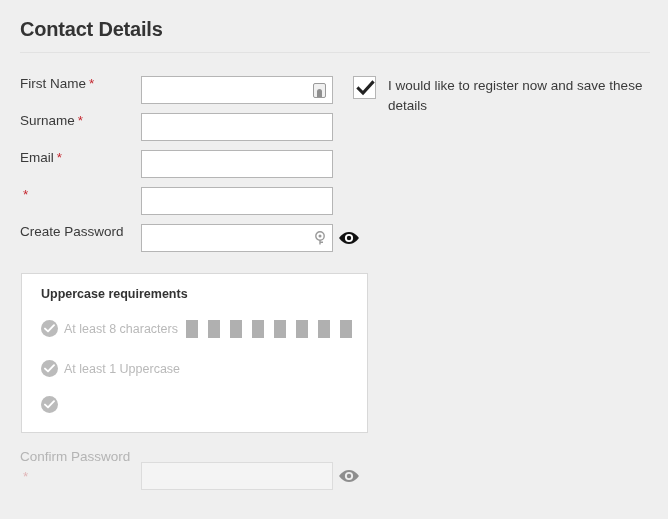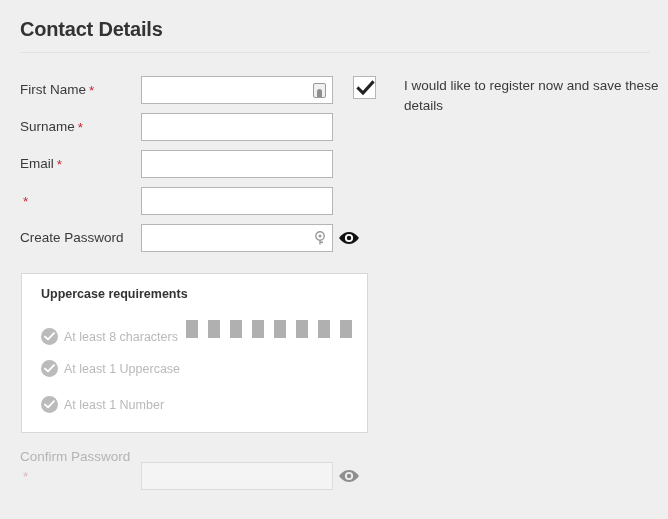--- a/index.html
+++ b/index.html
@@ -37,21 +37,20 @@
     height: 1px;
     background: #e2e2e2;
   }
 
   
   .form-row {
     position: absolute;
     left: 20px;
     height: 28px;
     display: flex;
-    align-items: center;
   }
   .field-label {
     font-size: 13.5px;
     color: #3a3a3a;
     white-space: nowrap;
     line-height: 1.25;
   }
   .field-label.disabled { color: #b4b4b4; }
   .req {
     color: #c4262e;
@@ -131,21 +130,21 @@
     height: 23px;
     min-width: 23px;
     box-sizing: border-box;
     background: #ffffff;
     border: 1px solid #b5b5b5;
     position: relative;
     cursor: pointer;
   }
   .checkbox svg { position: absolute; left: 2px; top: 2px; }
   .checkbox-label {
-    margin-left: 28px;
+    margin-left: 12px;
     font-size: 13.5px;
     color: #3a3a3a;
     line-height: 1.45;
     width: 262px;
   }
 
   
   .pw-panel {
     position: absolute;
     left: 21px;
@@ -267,21 +266,21 @@
       <svg width="19" height="19" viewBox="0 0 19 19">
         <path d="M2.5 9.5 L7 14 L16.5 3.5" fill="none" stroke="#222222" stroke-width="3.1" stroke-linecap="square" stroke-linejoin="miter"></path>
       </svg>
     </span>
     <span class="checkbox-label">I would like to register now and save these details</span>
   </div>
 
   <div class="pw-panel">
     <div class="pw-panel-title">Uppercase requirements</div>
 
-    <div class="pw-rule" style="top:46px;margin-top:8px;">
+    <div class="pw-rule" style="top:46px;">
       <span class="rule-check">
         <svg width="11" height="9" viewBox="0 0 11 9">
           <path d="M1 4.6 L4 7.4 L10 1.2" fill="none" stroke="#ffffff" stroke-width="1.9" stroke-linecap="round" stroke-linejoin="round"></path>
         </svg>
       </span>
       <span class="rule-text">At least 8 characters</span>
     </div>
 
     <div class="pw-rule" style="top:86px;">
       <span class="rule-check">
@@ -291,21 +290,20 @@
       </span>
       <span class="rule-text">At least 1 Uppercase</span>
     </div>
 
     <div class="pw-rule" style="top:122px;">
       <span class="rule-check">
         <svg width="11" height="9" viewBox="0 0 11 9">
           <path d="M1 4.6 L4 7.4 L10 1.2" fill="none" stroke="#ffffff" stroke-width="1.9" stroke-linecap="round" stroke-linejoin="round"></path>
         </svg>
       </span>
-      <span class="rule-text">At least 1 Number</span>
     </div>
   </div>
 
   <div class="pw-blocks" id="pw-blocks">
       <span class="pw-block" style="background: rgb(176, 176, 176);"></span>
       <span class="pw-block" style="background: rgb(176, 176, 176);"></span>
       <span class="pw-block" style="background: rgb(176, 176, 176);"></span>
       <span class="pw-block" style="background: rgb(176, 176, 176);"></span>
       <span class="pw-block" style="background: rgb(176, 176, 176);"></span>
       <span class="pw-block" style="background: rgb(176, 176, 176);"></span>

